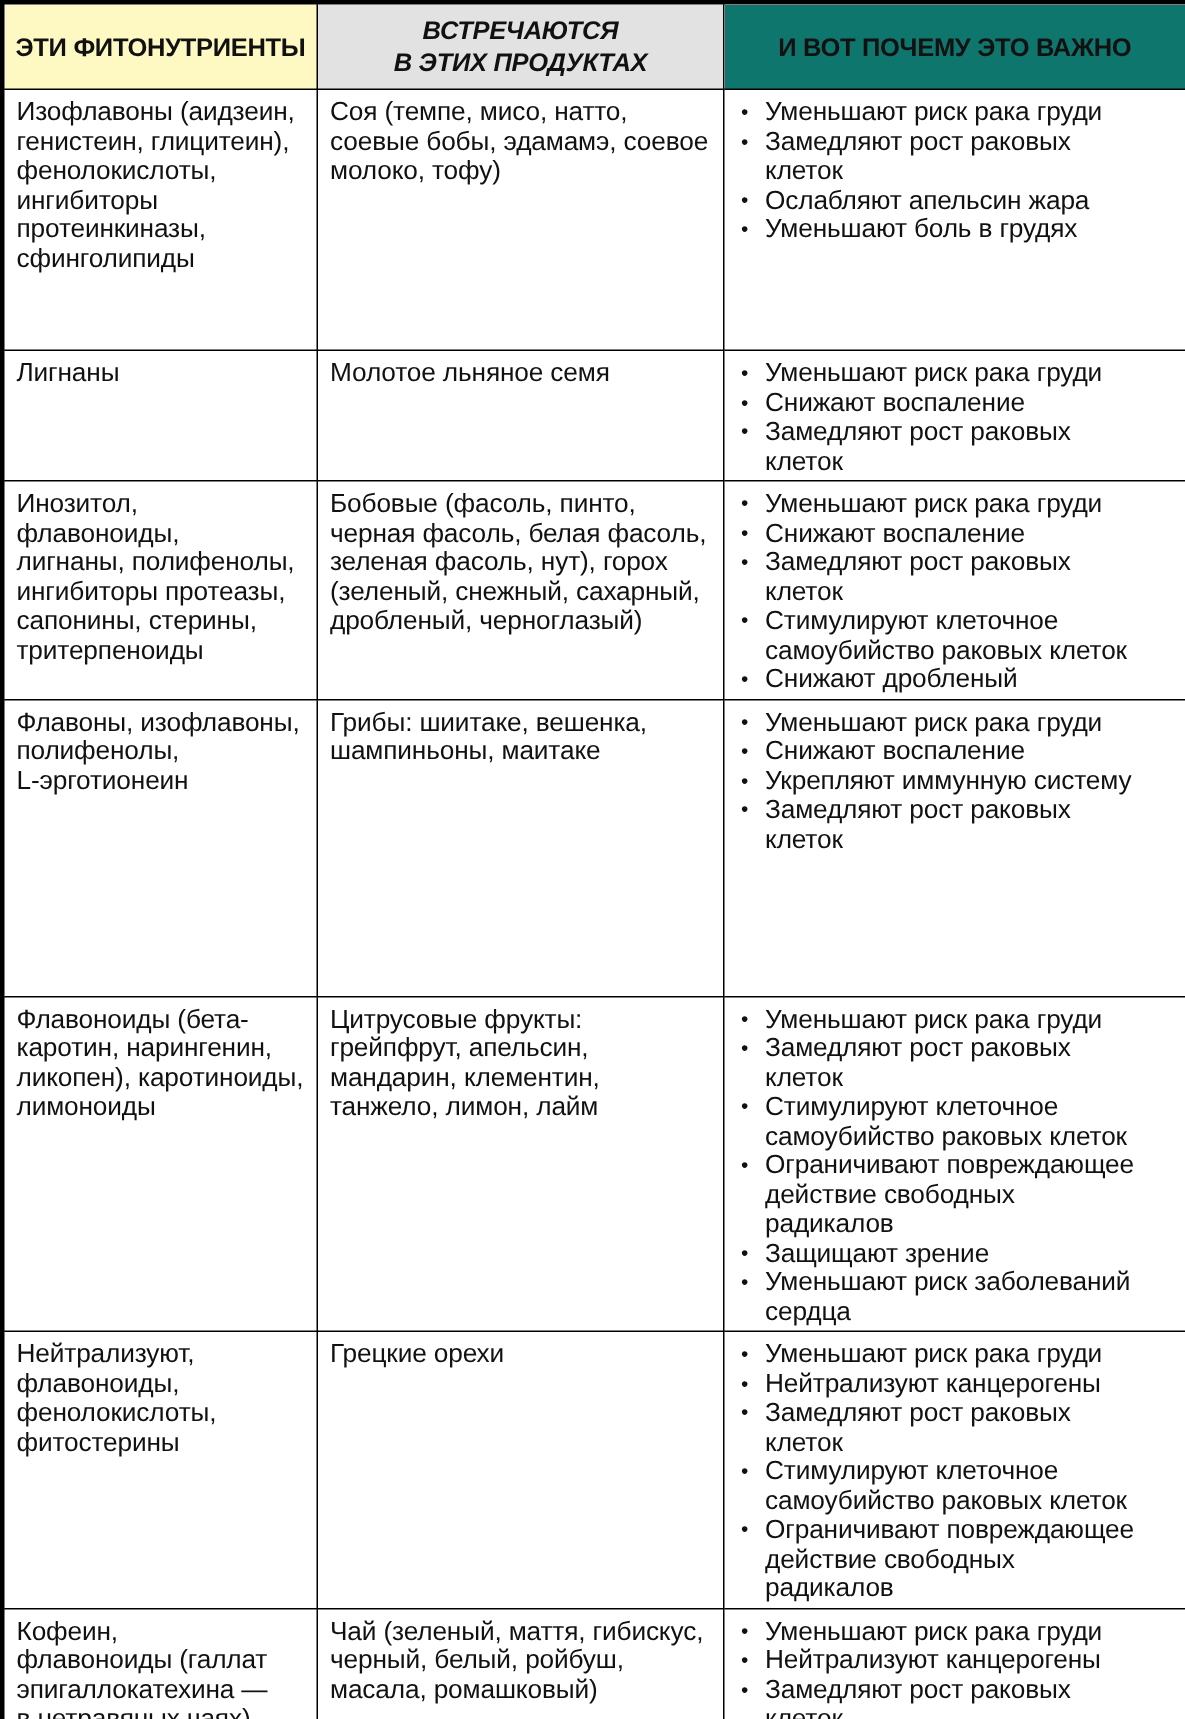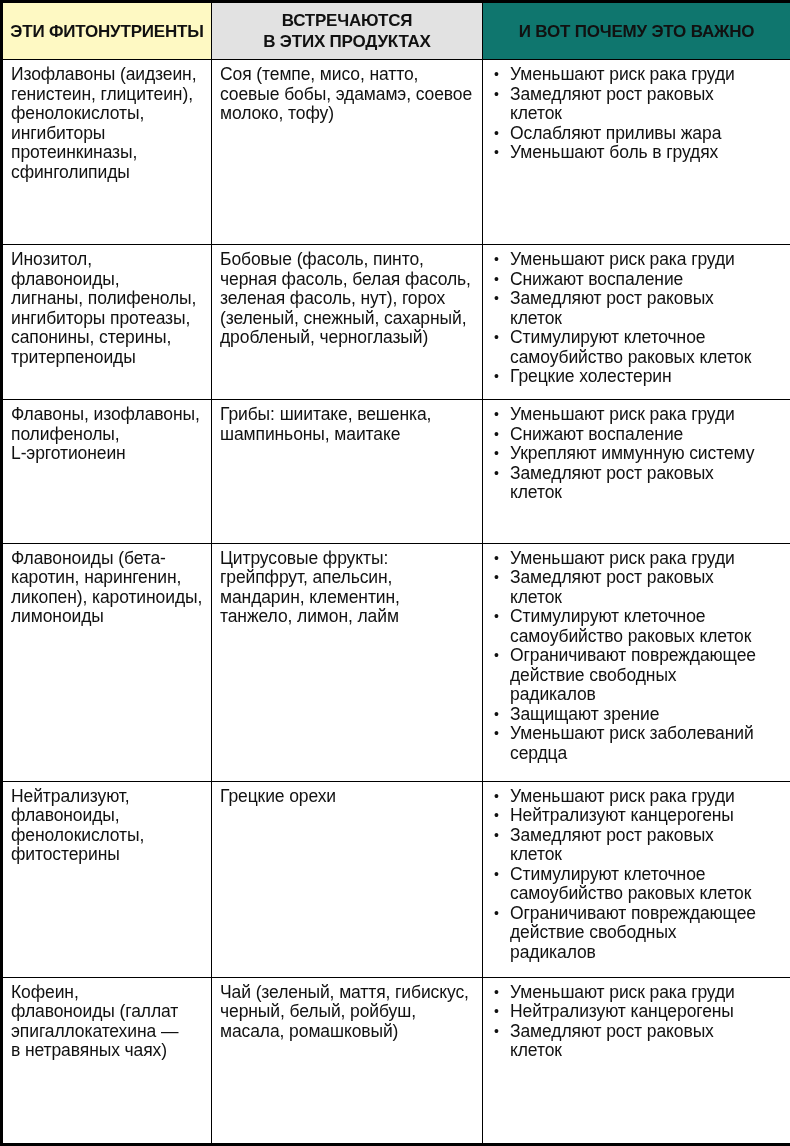--- a/index.html
+++ b/index.html
@@ -48,60 +48,69 @@
 
 <table class="phyto">
   <colgroup>
       <col class="c1">
       <col class="c2">
       <col class="c3">
     </colgroup>
   <thead>
     <tr>
       <th style="background-color: #fef9c3;">ЭТИ ФИТОНУТРИЕНТЫ</th>
-      <th style="background-color: rgb(226, 226, 226);">ВСТРЕЧАЮТСЯ
+      <th style="background-color: rgb(226, 226, 226); font-style: italic;">ВСТРЕЧАЮТСЯ
 В ЭТИХ ПРОДУКТАХ</th>
       <th style="background-color: #0f766e;">И ВОТ ПОЧЕМУ ЭТО ВАЖНО</th>
     </tr>
   </thead>
   <tbody>
     <tr>
       <td>Изофлавоны (аидзеин,
 генистеин, глицитеин),
 фенолокислоты,
 ингибиторы
 протеинкиназы,
 сфинголипиды</td>
       <td>Соя (темпе, мисо, натто,
 соевые бобы, эдамамэ, соевое
 молоко, тофу)</td>
       <td class="benefits">
         <div class="benefit">Уменьшают риск рака груди</div>
         <div class="benefit">Замедляют рост раковых клеток</div>
-        <div class="benefit">Ослабляют приливы жара</div>
+        <div class="benefit">Ослабляют апельсин жара</div>
         <div class="benefit">Уменьшают боль в грудях</div>
+      </td>
+    </tr>
+    <tr>
+      <td>Лигнаны</td>
+      <td>Молотое льняное семя</td>
+      <td class="benefits">
+        <div class="benefit">Уменьшают риск рака груди</div>
+        <div class="benefit">Снижают воспаление</div>
+        <div class="benefit">Замедляют рост раковых клеток</div>
       </td>
     </tr>
     <tr>
       <td>Инозитол, флавоноиды,
 лигнаны, полифенолы,
 ингибиторы протеазы,
 сапонины, стерины,
 тритерпеноиды</td>
       <td>Бобовые (фасоль, пинто,
 черная фасоль, белая фасоль,
 зеленая фасоль, нут), горох
 (зеленый, снежный, сахарный,
 дробленый, черноглазый)</td>
       <td class="benefits">
         <div class="benefit">Уменьшают риск рака груди</div>
         <div class="benefit">Снижают воспаление</div>
         <div class="benefit">Замедляют рост раковых клеток</div>
         <div class="benefit">Стимулируют клеточное самоубийство раковых клеток</div>
-        <div class="benefit">Грецкие холестерин</div>
+        <div class="benefit">Снижают дробленый</div>
       </td>
     </tr>
     <tr>
       <td>Флавоны, изофлавоны,
 полифенолы,
 L-эрготионеин</td>
       <td>Грибы: шиитаке, вешенка,
 шампиньоны, маитаке</td>
       <td class="benefits">
         <div class="benefit">Уменьшают риск рака груди</div>

